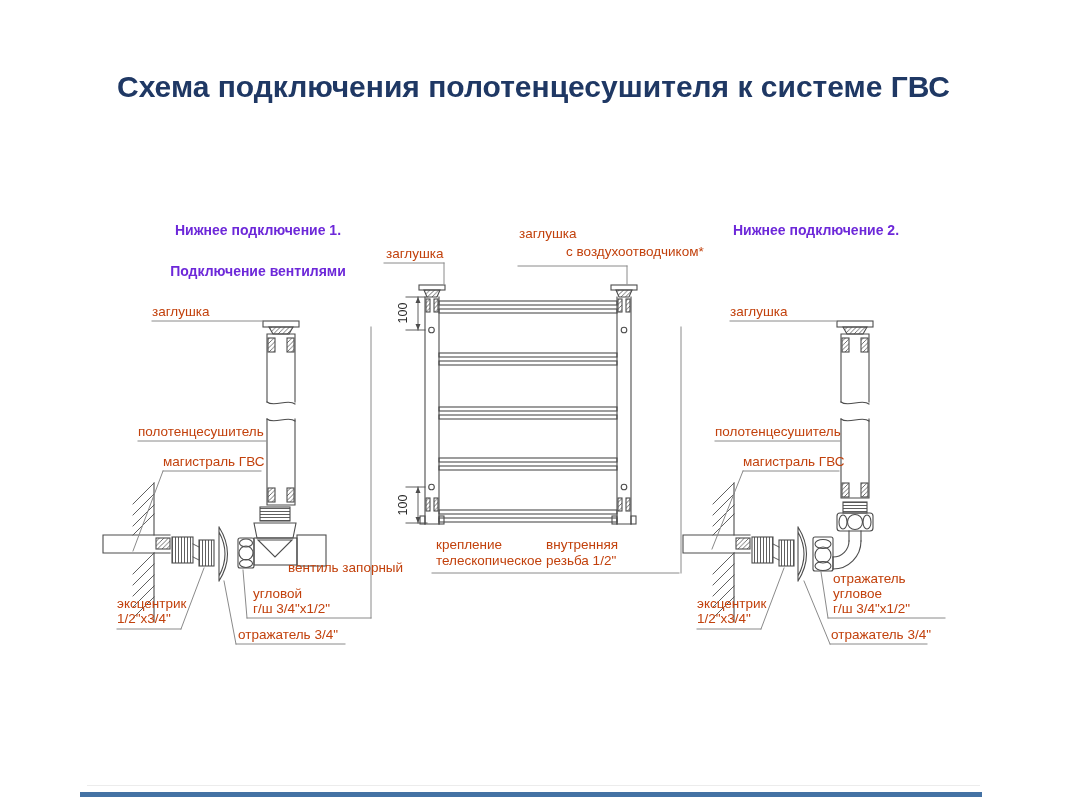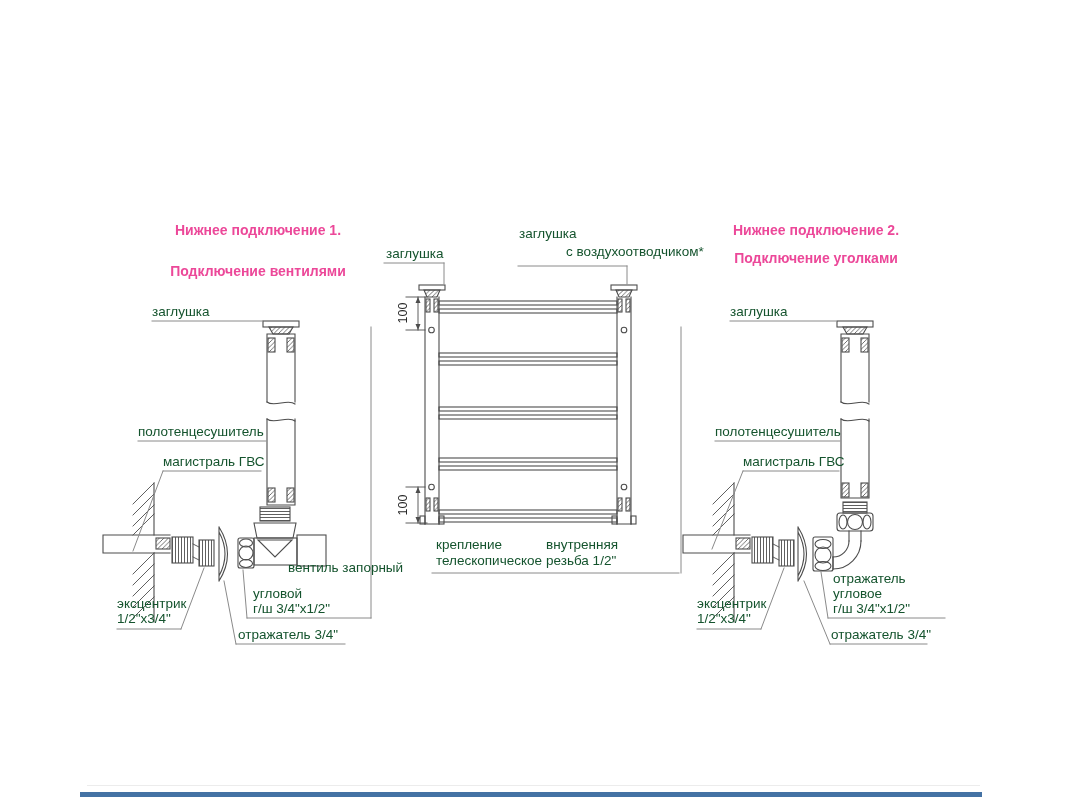--- a/index.html
+++ b/index.html
@@ -6,24 +6,24 @@
   #slide{
     position:relative;width:1067px;height:800px;background:#ffffff;overflow:hidden;
     font-family:"Liberation Sans", sans-serif;
   }
   #title{
     position:absolute;left:0;top:70px;width:100%;text-align:center;
     font-size:30px;font-weight:bold;color:#1f3864;letter-spacing:0px;
   }
   .hdr{
     position:absolute;width:250px;text-align:center;
-    font-size:14px;font-weight:bold;color:#ec4899;white-space:nowrap;
+    font-size:14px;font-weight:bold;color:#6d28d9;white-space:nowrap;
   }
   .lbl{
-    position:absolute;font-size:13.5px;color:#14532d;white-space:nowrap;line-height:15px;
+    position:absolute;font-size:13.5px;color:#c2410c;white-space:nowrap;line-height:15px;
   }
   .dim{
     position:absolute;width:36px;height:14px;text-align:center;font-size:12.5px;color:#262626;
     transform:rotate(-90deg);transform-origin:50% 50%;
   }
   #linework{position:absolute;left:0;top:0;}
   #accent-bar{position:absolute;left:80px;top:792px;width:902px;height:5px;background:#4472a4;}
   #slide-edge{position:absolute;left:87px;top:785px;width:893px;height:1px;background:#ececec;}
 </style>
 </head>
@@ -199,25 +199,25 @@
         <path d="M730 321 H836"></path>
         <path d="M715 441 H840"></path>
         <path d="M743 471 H839 M743 471 L712 549"></path>
         <path d="M697 629 H761 M761 629 L784 568"></path>
         <path d="M828 618 H945 M828 618 L821 572"></path>
         <path d="M830 644 H927 M830 644 L804 581"></path>
       </g>
     </g>
   </svg>
 
+  <div id="title">Схема подключения полотенцесушителя к системе ГВС</div>
 
   <div class="hdr" style="left:133px;top:222px;">Нижнее подключение 1.</div>
   <div class="hdr" style="left:133px;top:250px;margin-top:13px;">Подключение вентилями</div>
   <div class="hdr" style="left:691px;top:222px;">Нижнее подключение 2.</div>
-  <div class="hdr" style="left:691px;top:250px;">Подключение уголками</div>
 
   <div class="lbl" style="left:152px;top:304px;">заглушка</div>
   <div class="lbl" style="left:138px;top:424px;">полотенцесушитель</div>
   <div class="lbl" style="left:163px;top:454px;">магистраль ГВС</div>
   <div class="lbl" style="left:117px;top:596px;">эксцентрик</div>
   <div class="lbl" style="left:117px;top:611px;">1/2"x3/4"</div>
   <div class="lbl" style="left:253px;top:560px;margin-left:35px;">вентиль запорный</div>
   <div class="lbl" style="left:253px;top:586px;">угловой</div>
   <div class="lbl" style="left:253px;top:601px;">г/ш 3/4"x1/2"</div>
   <div class="lbl" style="left:238px;top:627px;">отражатель 3/4"</div>

